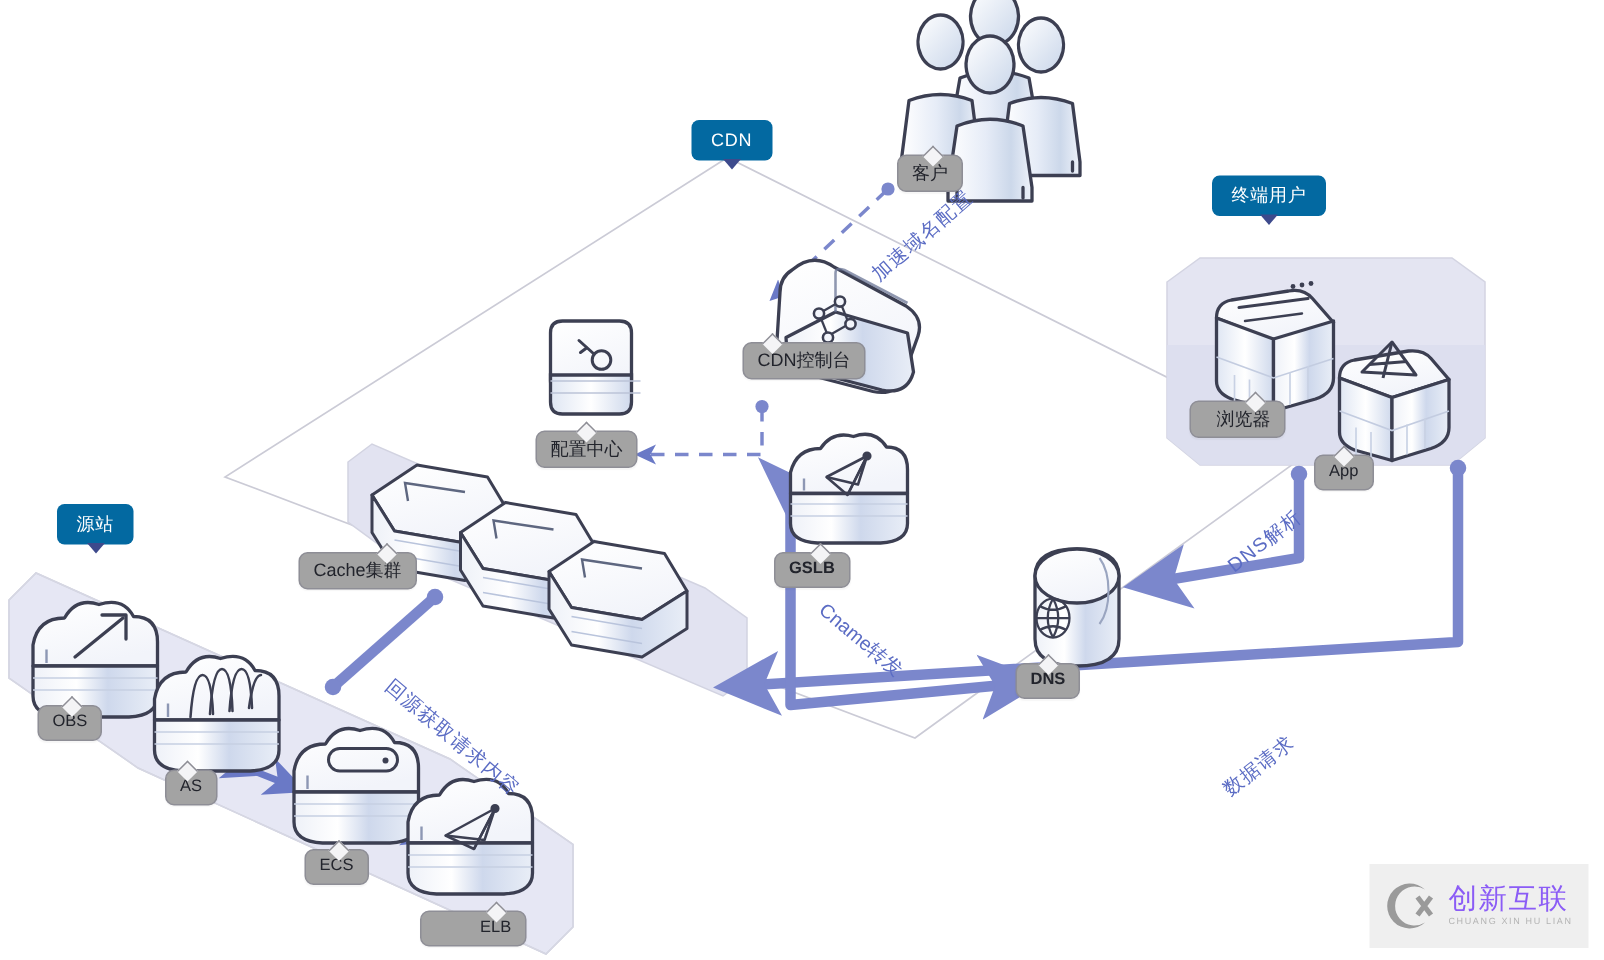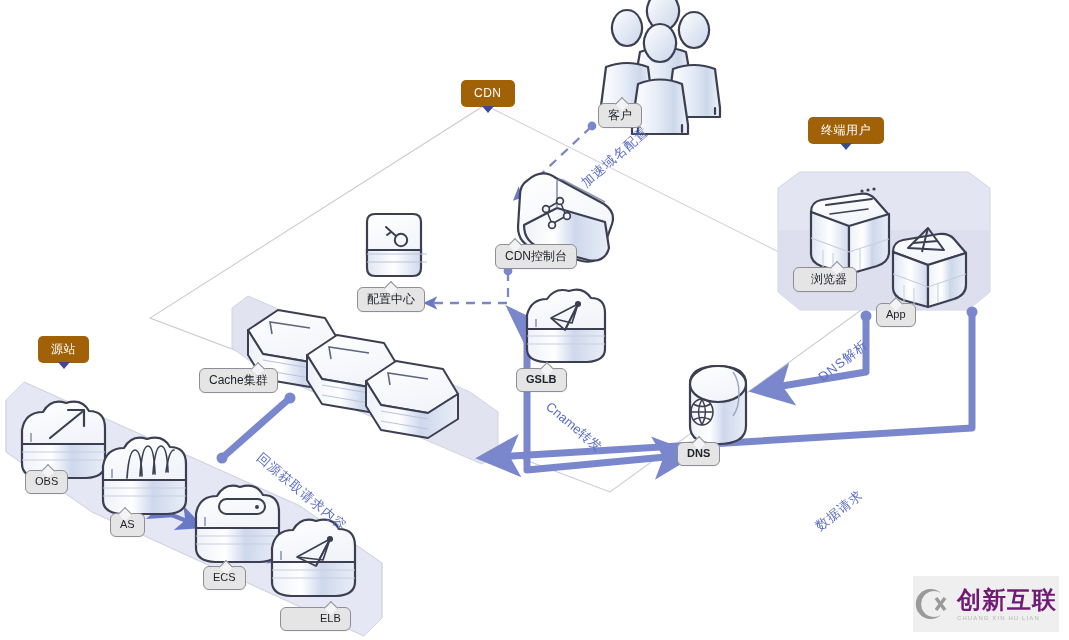--- a/index.html
+++ b/index.html
@@ -16,21 +16,21 @@
   }
   #stage svg.layer{
     position:absolute;
     left:0;top:0;
     width:1069px;height:640px;
     overflow:visible;
   }
   
   .zone-badge{
     position:absolute;
-    background:#a16207;
+    background:#0369a1;
     color:#ffffff;
     font-size:12px;
     line-height:1;
     padding:7px 13px 8px 13px;
     border-radius:5px;
     white-space:nowrap;
     letter-spacing:.5px;
     z-index:40;
   }
   .zone-badge::after{
@@ -40,21 +40,21 @@
     margin-left:-6px;
     bottom:-6px;
     width:0;height:0;
     border-left:6px solid transparent;
     border-right:6px solid transparent;
     border-top:7px solid #3d4a8c;
   }
   
   .node-label{
     position:absolute;
-    background:#e5e5e5;
+    background:#a3a3a3;
     border:1px solid #8e8e96;
     border-radius:6px;
     color:#22242c;
     font-size:11px;
     line-height:1;
     padding:5px 9px 6px 9px;
     white-space:nowrap;
     z-index:35;
     box-shadow:0 1px 1px rgba(0,0,0,.04);
   }
@@ -90,21 +90,21 @@
     right:10px;bottom:8px;
     width:146px;height:56px;
     background:#efefef;
     display:flex;
     align-items:center;
     justify-content:center;
     gap:6px;
     z-index:50;
   }
   .wm-text{display:flex;flex-direction:column;align-items:flex-start;}
-  .wm-cn{color:#701a75;font-size:24px;line-height:1;font-weight:bold;letter-spacing:1px;}
+  .wm-cn{color:#8b5cf6;font-size:19px;line-height:1;font-weight:normal;letter-spacing:1px;}
   .wm-en{color:#b4b4b4;font-size:6px;line-height:1;letter-spacing:1.1px;margin-top:3px;}
 </style>
 </head>
 <body>
 
 <div id="stage">
 
   <svg class="layer" viewBox="0 0 1069 640">
     <defs>
       <linearGradient id="gIcoTop" x1="0" y1="0" x2="0.4" y2="1">
@@ -393,21 +393,21 @@
   </div>
 
   <div class="node-label cn tip-right" style="left:199px; top:368px;">
     <span>Cache集群</span>
   </div>
 
   <div class="node-label cn tip-mid" style="left:357px; top:287px;">
     <span>配置中心</span>
   </div>
 
-  <div class="node-label cn tip-left" style="left:495px; top:244px;">
+  <div class="node-label cn tip-left" style="left:495px; top:228px;">
     <span>CDN控制台</span>
   </div>
 
   <div class="node-label tip-right" style="left:516px; top:368px;font-weight:bold;">
     <span>GSLB</span>
   </div>
 
   <div class="node-label tip-mid" style="left:677px; top:442px;font-weight:bold;">
     <span>DNS</span>
   </div>

